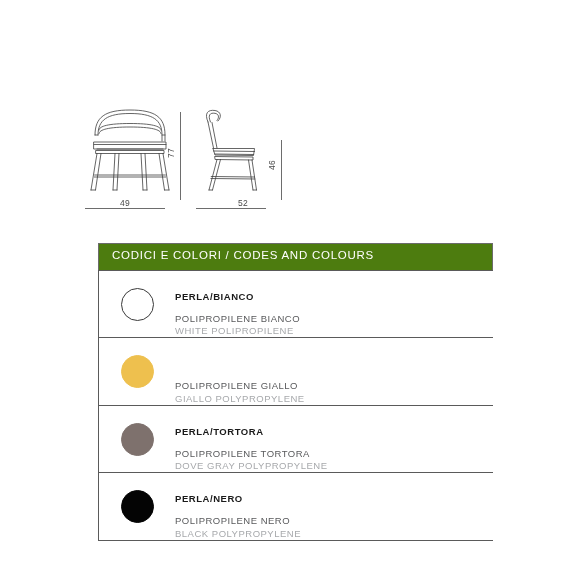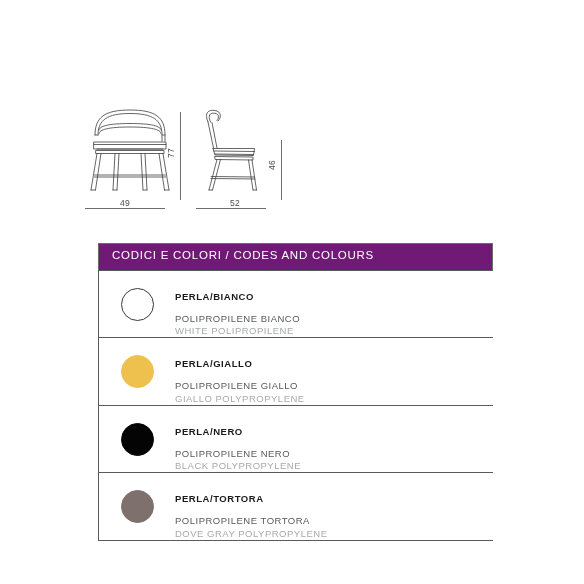--- a/index.html
+++ b/index.html
@@ -57,21 +57,21 @@
   }
 
   
   #colour-table {
     position: absolute;
     left: 98px;
     top: 243px;
     width: 395px;
   }
   #table-header {
-    background: #701a75;
+    background: #4d7c0f;
     color: #ffffff;
     font-size: 11.5px;
     letter-spacing: 0.75px;
     padding: 6px 0 21px 13px;
     box-sizing: border-box;
     height: 23px;
     line-height: 11px;
     border: 1px solid #6b6b6b;
     border-bottom: none;
   }
@@ -203,21 +203,21 @@
         <path d="M24.5 51.5 L16.5 82"></path>
         <path d="M13 82 L16.5 82"></path>
 
         <path d="M15.2 68.5 L58.6 69"></path>
         <path d="M14.9 70.5 L58.9 71"></path>
       </g>
     </svg>
   </div>
 
   <div class="dim-line-h" style="left:196px; top:208px; width:70px;"></div>
-  <div class="dim-label-h" style="left:200px; top:198px; width:70px;">52</div>
+  <div class="dim-label-h" style="left:208px; top:198px; width:70px;">52</div>
 
   <div class="dim-line-v" style="left:281px; top:140px; height:60px;"></div>
   <div class="dim-label-v" style="left:263px; top:160px; width:18px; text-align:center;">46</div>
 
 </div>
 
 <div id="colour-table">
 
   <div id="table-header">CODICI E COLORI / CODES AND COLOURS</div>
 
@@ -232,42 +232,41 @@
         <div class="mat-it">POLIPROPILENE BIANCO</div>
         <div class="mat-en">WHITE POLIPROPILENE</div>
       </div>
     </div>
 
     <div class="colour-row">
       <div class="swatch-cell">
         <span class="swatch" style="background:#eec04e; border:1px solid #eec04e;"></span>
       </div>
       <div class="text-cell">
-        <div class="code-name">PERLA/GIALLO</div>
         <div class="mat-it">POLIPROPILENE GIALLO</div>
         <div class="mat-en">GIALLO POLYPROPYLENE</div>
+      </div>
+    </div>
+
+    <div class="colour-row">
+      <div class="swatch-cell">
+        <span class="swatch" style="background:#7e716d; border:1px solid #7e716d;"></span>
+      </div>
+      <div class="text-cell">
+        <div class="code-name">PERLA/TORTORA</div>
+        <div class="mat-it">POLIPROPILENE TORTORA</div>
+        <div class="mat-en">DOVE GRAY POLYPROPYLENE</div>
       </div>
     </div>
 
     <div class="colour-row">
       <div class="swatch-cell">
         <span class="swatch" style="background:#040404; border:1px solid #040404;"></span>
       </div>
       <div class="text-cell">
         <div class="code-name">PERLA/NERO</div>
         <div class="mat-it">POLIPROPILENE NERO</div>
         <div class="mat-en">BLACK POLYPROPYLENE</div>
       </div>
     </div>
 
-    <div class="colour-row">
-      <div class="swatch-cell">
-        <span class="swatch" style="background:#7e716d; border:1px solid #7e716d;"></span>
-      </div>
-      <div class="text-cell">
-        <div class="code-name">PERLA/TORTORA</div>
-        <div class="mat-it">POLIPROPILENE TORTORA</div>
-        <div class="mat-en">DOVE GRAY POLYPROPYLENE</div>
-      </div>
-    </div>
-
   </div>
 </div>
 
 </body></html>

